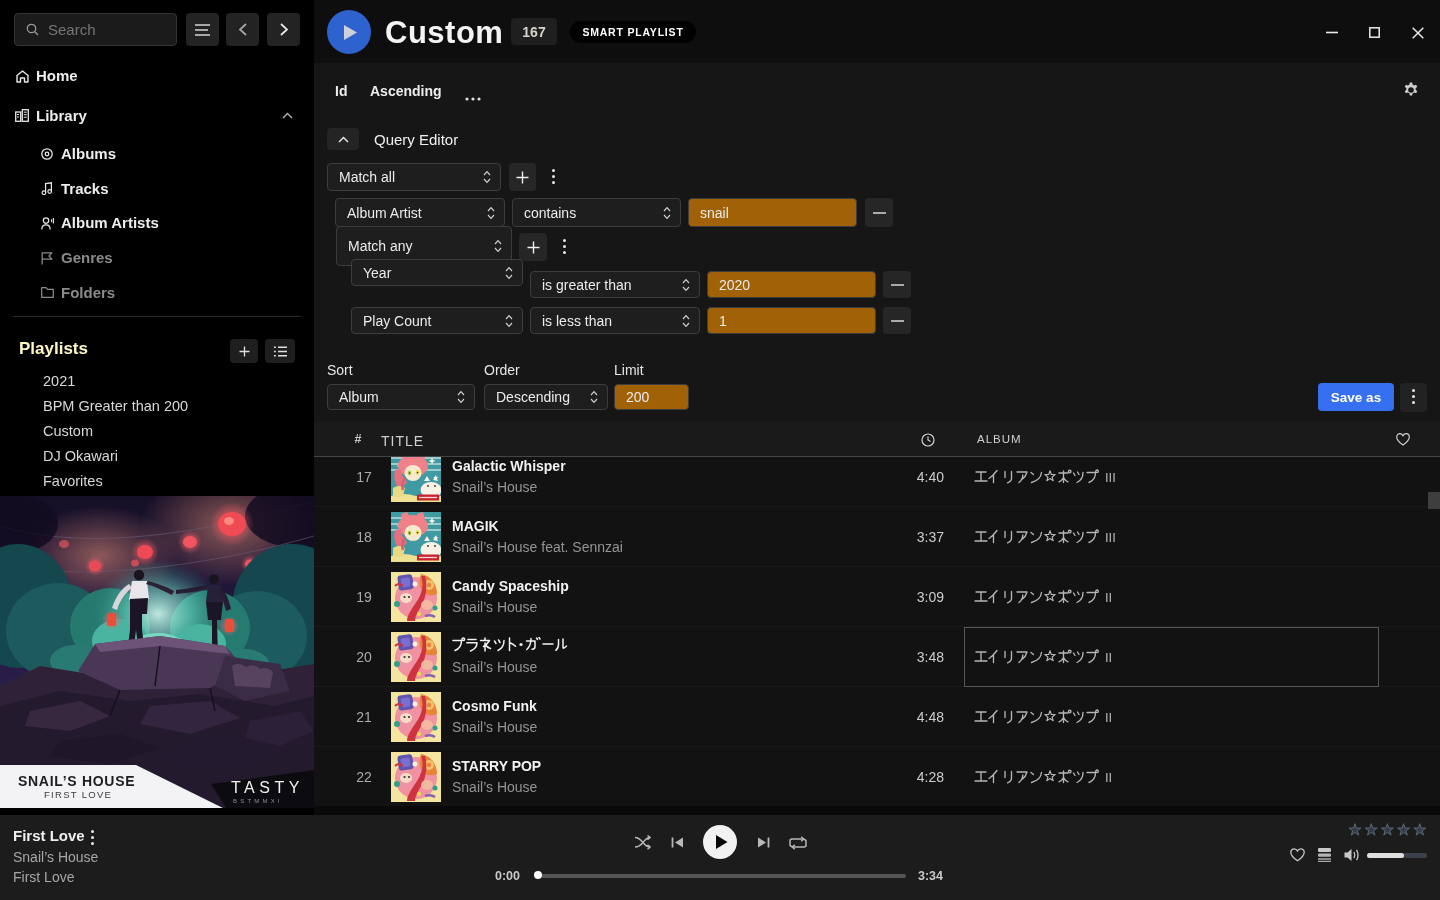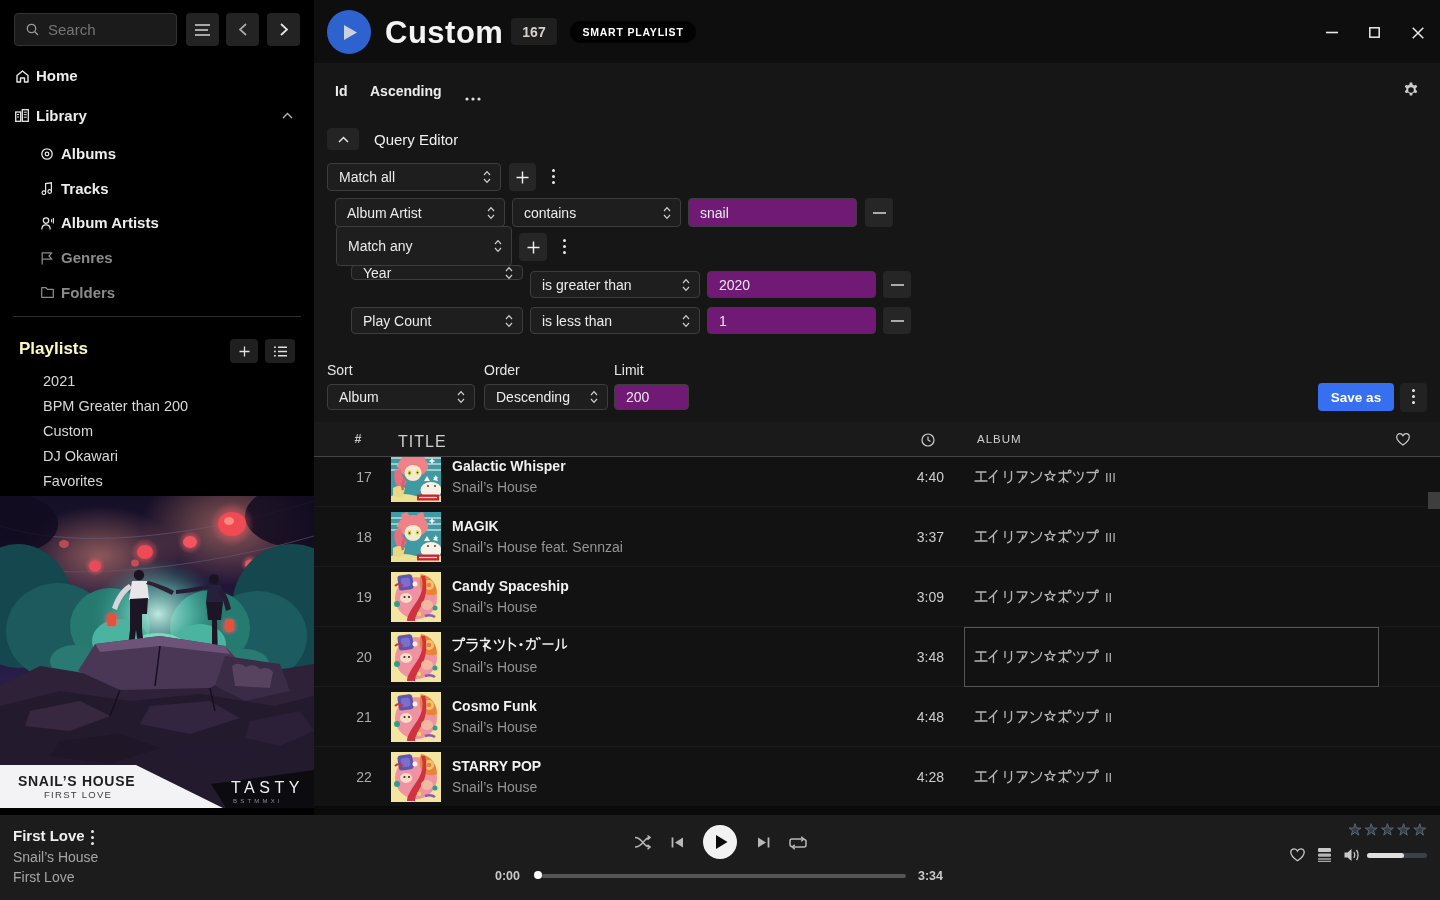--- a/index.html
+++ b/index.html
@@ -17,21 +17,21 @@
 .plitem { position:absolute; left:19px; font-size:14.5px; color:#d8d8d8; line-height:16px;margin-left:24px; }
 
 #main { position:absolute; left:314px; top:0; width:1126px; height:815px; background:#161616; }
 #titlebar { position:absolute; left:0; top:0; width:1126px; height:63px; background:#0e0e0e; }
 #playbig { position:absolute; left:13px; top:10px; width:44px; height:44px; border-radius:50%; background:#2e62cf; display:flex; align-items:center; justify-content:center; }
 #ptitle { position:absolute; left:71px; top:15px; font-size:31px; font-weight:bold; color:#f4f4f4; letter-spacing:.5px; }
 #badge167 { position:absolute; left:197px; top:18px; width:46px; height:27px; background:#1f1f1f; border-radius:4px; color:#d6d1ca; font-size:14px; font-weight:bold; display:flex; align-items:center; justify-content:center; }
 #pillsmart { position:absolute; left:256px; top:21px; width:126px; height:22px; background:#020202; border-radius:11px; color:#fff; font-size:10.5px; font-weight:bold; letter-spacing:.8px; display:flex; align-items:center; justify-content:center; }
 
 .sel, .inp { position:absolute; background:#1e1e1e; border:1px solid #3d3d3d; border-radius:4px; color:#ebebeb; font-size:14px; display:flex; align-items:center; padding-left:11px; }
-.inp { background:#701a75; }
+.inp { background:#a16207; }
 .sel svg.unfold { position:absolute; right:9px; }
 .qbtn { position:absolute; background:#262626; border-radius:4px; display:flex; align-items:center; justify-content:center; }
 .kebab { position:absolute; width:4px; }
 .kebab i { display:block; width:3px; height:3px; border-radius:50%; background:#e8e8e8; margin:0 auto 3px; }
 .qlabel { position:absolute; font-size:14px; color:#e6e6e6; }
 #saveas { position:absolute; left:1004px; top:383px; width:76px; height:28px; background:#366ff0; border-radius:4px; color:#fff; font-weight:bold; font-size:13.5px; display:flex; align-items:center; justify-content:center; }
 
 #thead { position:absolute; left:0; top:422px; width:1126px; height:35px; background:#1a1a1a; border-bottom:1px solid #454545; }
 #rows { position:absolute; left:0; top:457px; width:1126px; height:349px; background:#121212; overflow:hidden; }
 .trow { position:absolute; left:0; width:1126px; height:60px; border-top:1px solid rgba(255,255,255,0.035); }
@@ -386,21 +386,21 @@
       <svg width="13" height="13" viewBox="0 0 13 13">
         <path d="M6.5,0.5 V12.5 M0.5,6.5 H12.5" stroke="#f0f0f0" stroke-width="1.4"></path>
       </svg>
     </div>
   <div class="kebab" style="left:248px;top:239px">
       <i></i>
       <i></i>
       <i></i>
     </div>
 
-  <div class="sel" style="left:37px;top:265px;width:172px;height:15px">Year<svg class="unfold" width="8" height="14" viewBox="0 0 8 14">
+  <div class="sel" style="left:37px;top:259px;width:172px;height:27px">Year<svg class="unfold" width="8" height="14" viewBox="0 0 8 14">
         <path d="M1,5 L4,1.7 L7,5 M1,9 L4,12.3 L7,9" fill="none" stroke="#cfcfcf" stroke-width="1.2"></path>
       </svg></div>
   <div class="sel" style="left:216px;top:271px;width:170px;height:27px">is greater than<svg class="unfold" width="8" height="14" viewBox="0 0 8 14">
         <path d="M1,5 L4,1.7 L7,5 M1,9 L4,12.3 L7,9" fill="none" stroke="#cfcfcf" stroke-width="1.2"></path>
       </svg></div>
   <div class="inp" style="left:393px;top:271px;width:169px;height:27px">2020</div>
   <div class="qbtn" style="left:569px;top:271px;width:28px;height:27px">
       <svg width="13" height="2" viewBox="0 0 13 2">
         <path d="M0,1 H13" stroke="#cdcdcd" stroke-width="1.6"></path>
       </svg>
@@ -433,21 +433,21 @@
   <div class="qbtn" style="left:1086px;top:383px;width:27px;height:29px;background:#222">
       <div class="kebab" style="position:static">
         <i></i>
         <i></i>
         <i></i>
       </div>
     </div>
 
   <div id="thead">
     <div style="position:absolute;left:30px;top:10px;width:28px;text-align:center;font-size:12.5px;font-weight:bold;color:#c4c4c4">#</div>
-    <div style="position:absolute;left:84px;top:11px;font-size:16px;letter-spacing:1px;color:#cfcfcf">TITLE</div>
+    <div style="position:absolute;left:67px;top:11px;font-size:14px;letter-spacing:1px;color:#cfcfcf">TITLE</div>
     <svg style="position:absolute;left:607px;top:11px" width="14" height="14" viewBox="0 0 14 14">
         <circle cx="7" cy="7" r="6" fill="none" stroke="#cfcfcf" stroke-width="1.2"></circle>
         <path d="M7,3.5 V7 L9.5,8.5" fill="none" stroke="#cfcfcf" stroke-width="1.2"></path>
       </svg>
     <div style="position:absolute;left:663px;top:11px;font-size:11.5px;letter-spacing:1px;color:#cfcfcf">ALBUM</div>
     <svg style="position:absolute;left:1082px;top:11px" width="14" height="13" viewBox="0 0 14 13">
         <path d="M7,12 C2,8.5 0.7,6 0.7,3.9 C0.7,2 2.2,0.7 3.9,0.7 C5.2,0.7 6.4,1.5 7,2.7 C7.6,1.5 8.8,0.7 10.1,0.7 C11.8,0.7 13.3,2 13.3,3.9 C13.3,6 12,8.5 7,12 Z" fill="none" stroke="#cfcfcf" stroke-width="1.2"></path>
       </svg>
   </div>
   <div id="rows">

